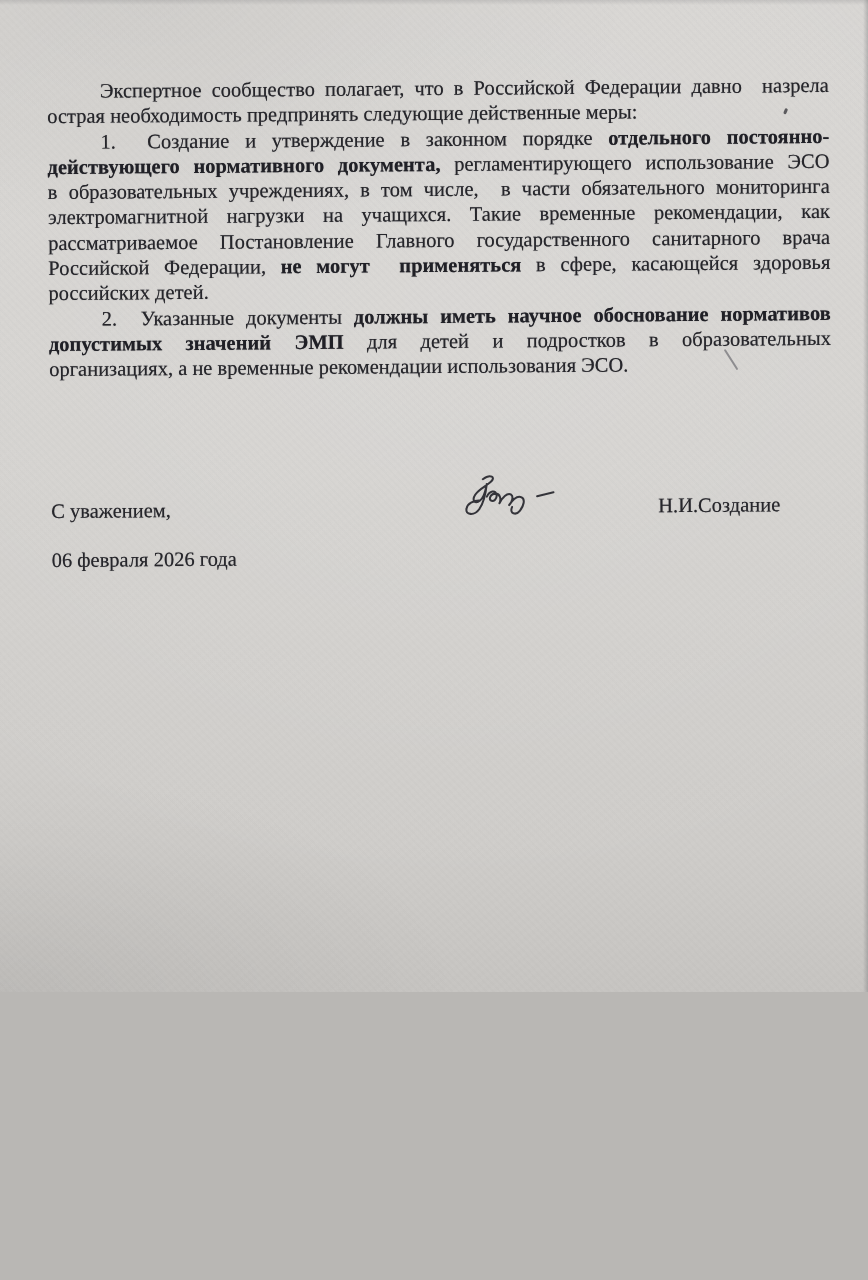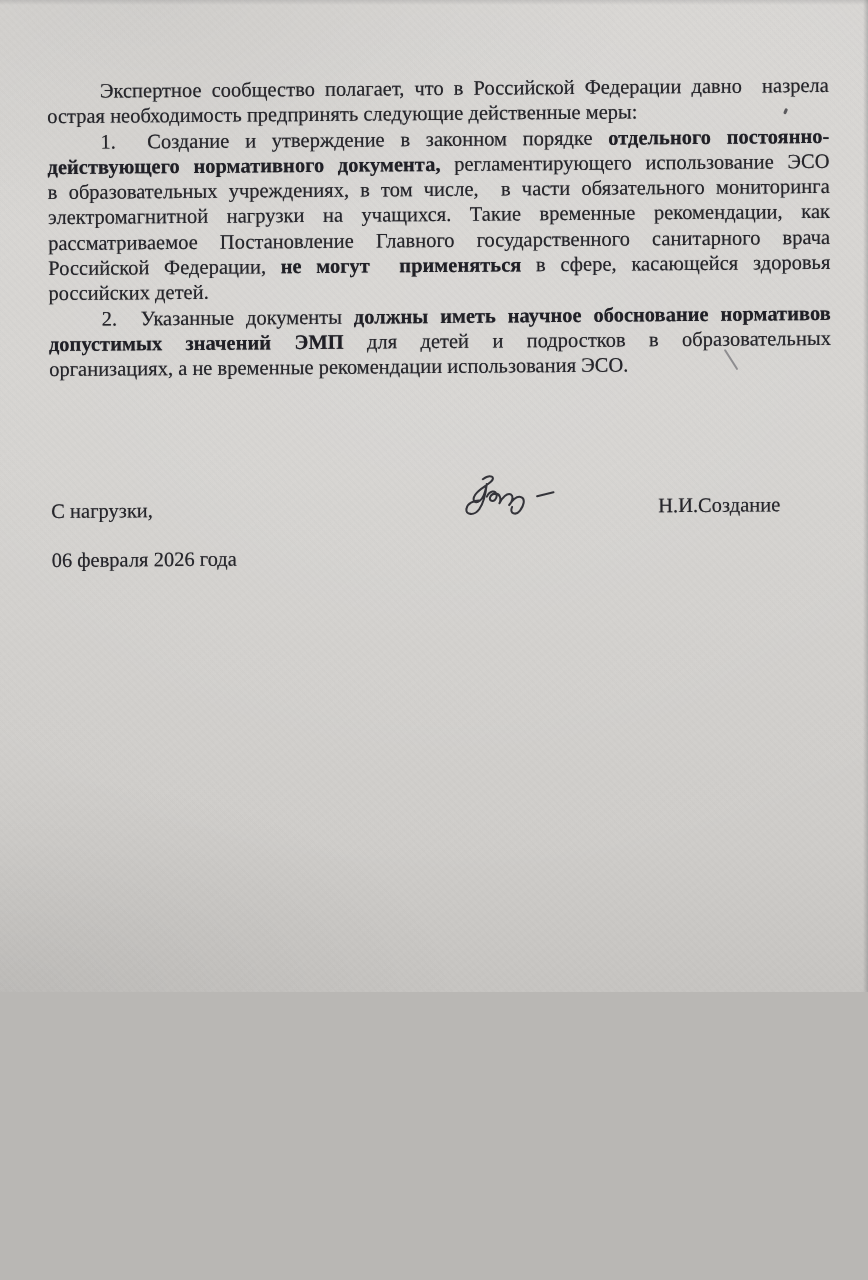--- a/index.html
+++ b/index.html
@@ -123,21 +123,21 @@
         <div class="line"><span>электромагнитной нагрузки на учащихся. Такие временные рекомендации, как</span></div>
         <div class="line"><span>рассматриваемое Постановление Главного государственного санитарного врача</span></div>
         <div class="line"><span>Российской Федерации, </span><span class="b">не могут&nbsp; применяться</span><span> в сфере, касающейся здоровья</span></div>
         <div class="line last"><span>российских детей.</span></div>
         <div class="line indent"><span>2.&nbsp; Указанные документы </span><span class="b">должны иметь научное обоснование нормативов</span></div>
         <div class="line"><span class="b">допустимых значений ЭМП</span><span> для детей и подростков в образовательных</span></div>
         <div class="line last"><span>организациях, а не временные рекомендации использования ЭСО.</span></div>
       </div>
 
     <div class="closing">
-      <div class="salutation">С нагрузки,</div>
+      <div class="salutation">С уважением,</div>
 
       <div class="signature">
         <svg viewBox="0 0 110 60" xmlns="http://www.w3.org/2000/svg" aria-hidden="true">
           <g fill="none" stroke="#23232a" stroke-width="2.1" stroke-linecap="round" stroke-linejoin="round" opacity="0.9">
             <path d="M30 12 C38 6 44 10 38 15 C32 20 26 22 22 28 C18 34 22 38 27 34 C32 30 33 22 34 17 C33 26 31 36 26 43 C21 50 11 49 13 42 C14 37 20 34 26 34"></path>
             <path d="M34 30 C37 24 43 23 44 28 C45 32 41 36 38 34 C36 32 38 27 43 27 C48 27 49 33 47 37 C50 31 55 26 59 28 C62 30 60 36 57 39 C61 33 66 29 70 31 C74 33 72 40 68 45 C64 50 57 48 60 41"></path>
             <path d="M86 30 L103 26"></path>
           </g>
         </svg>
       </div>

